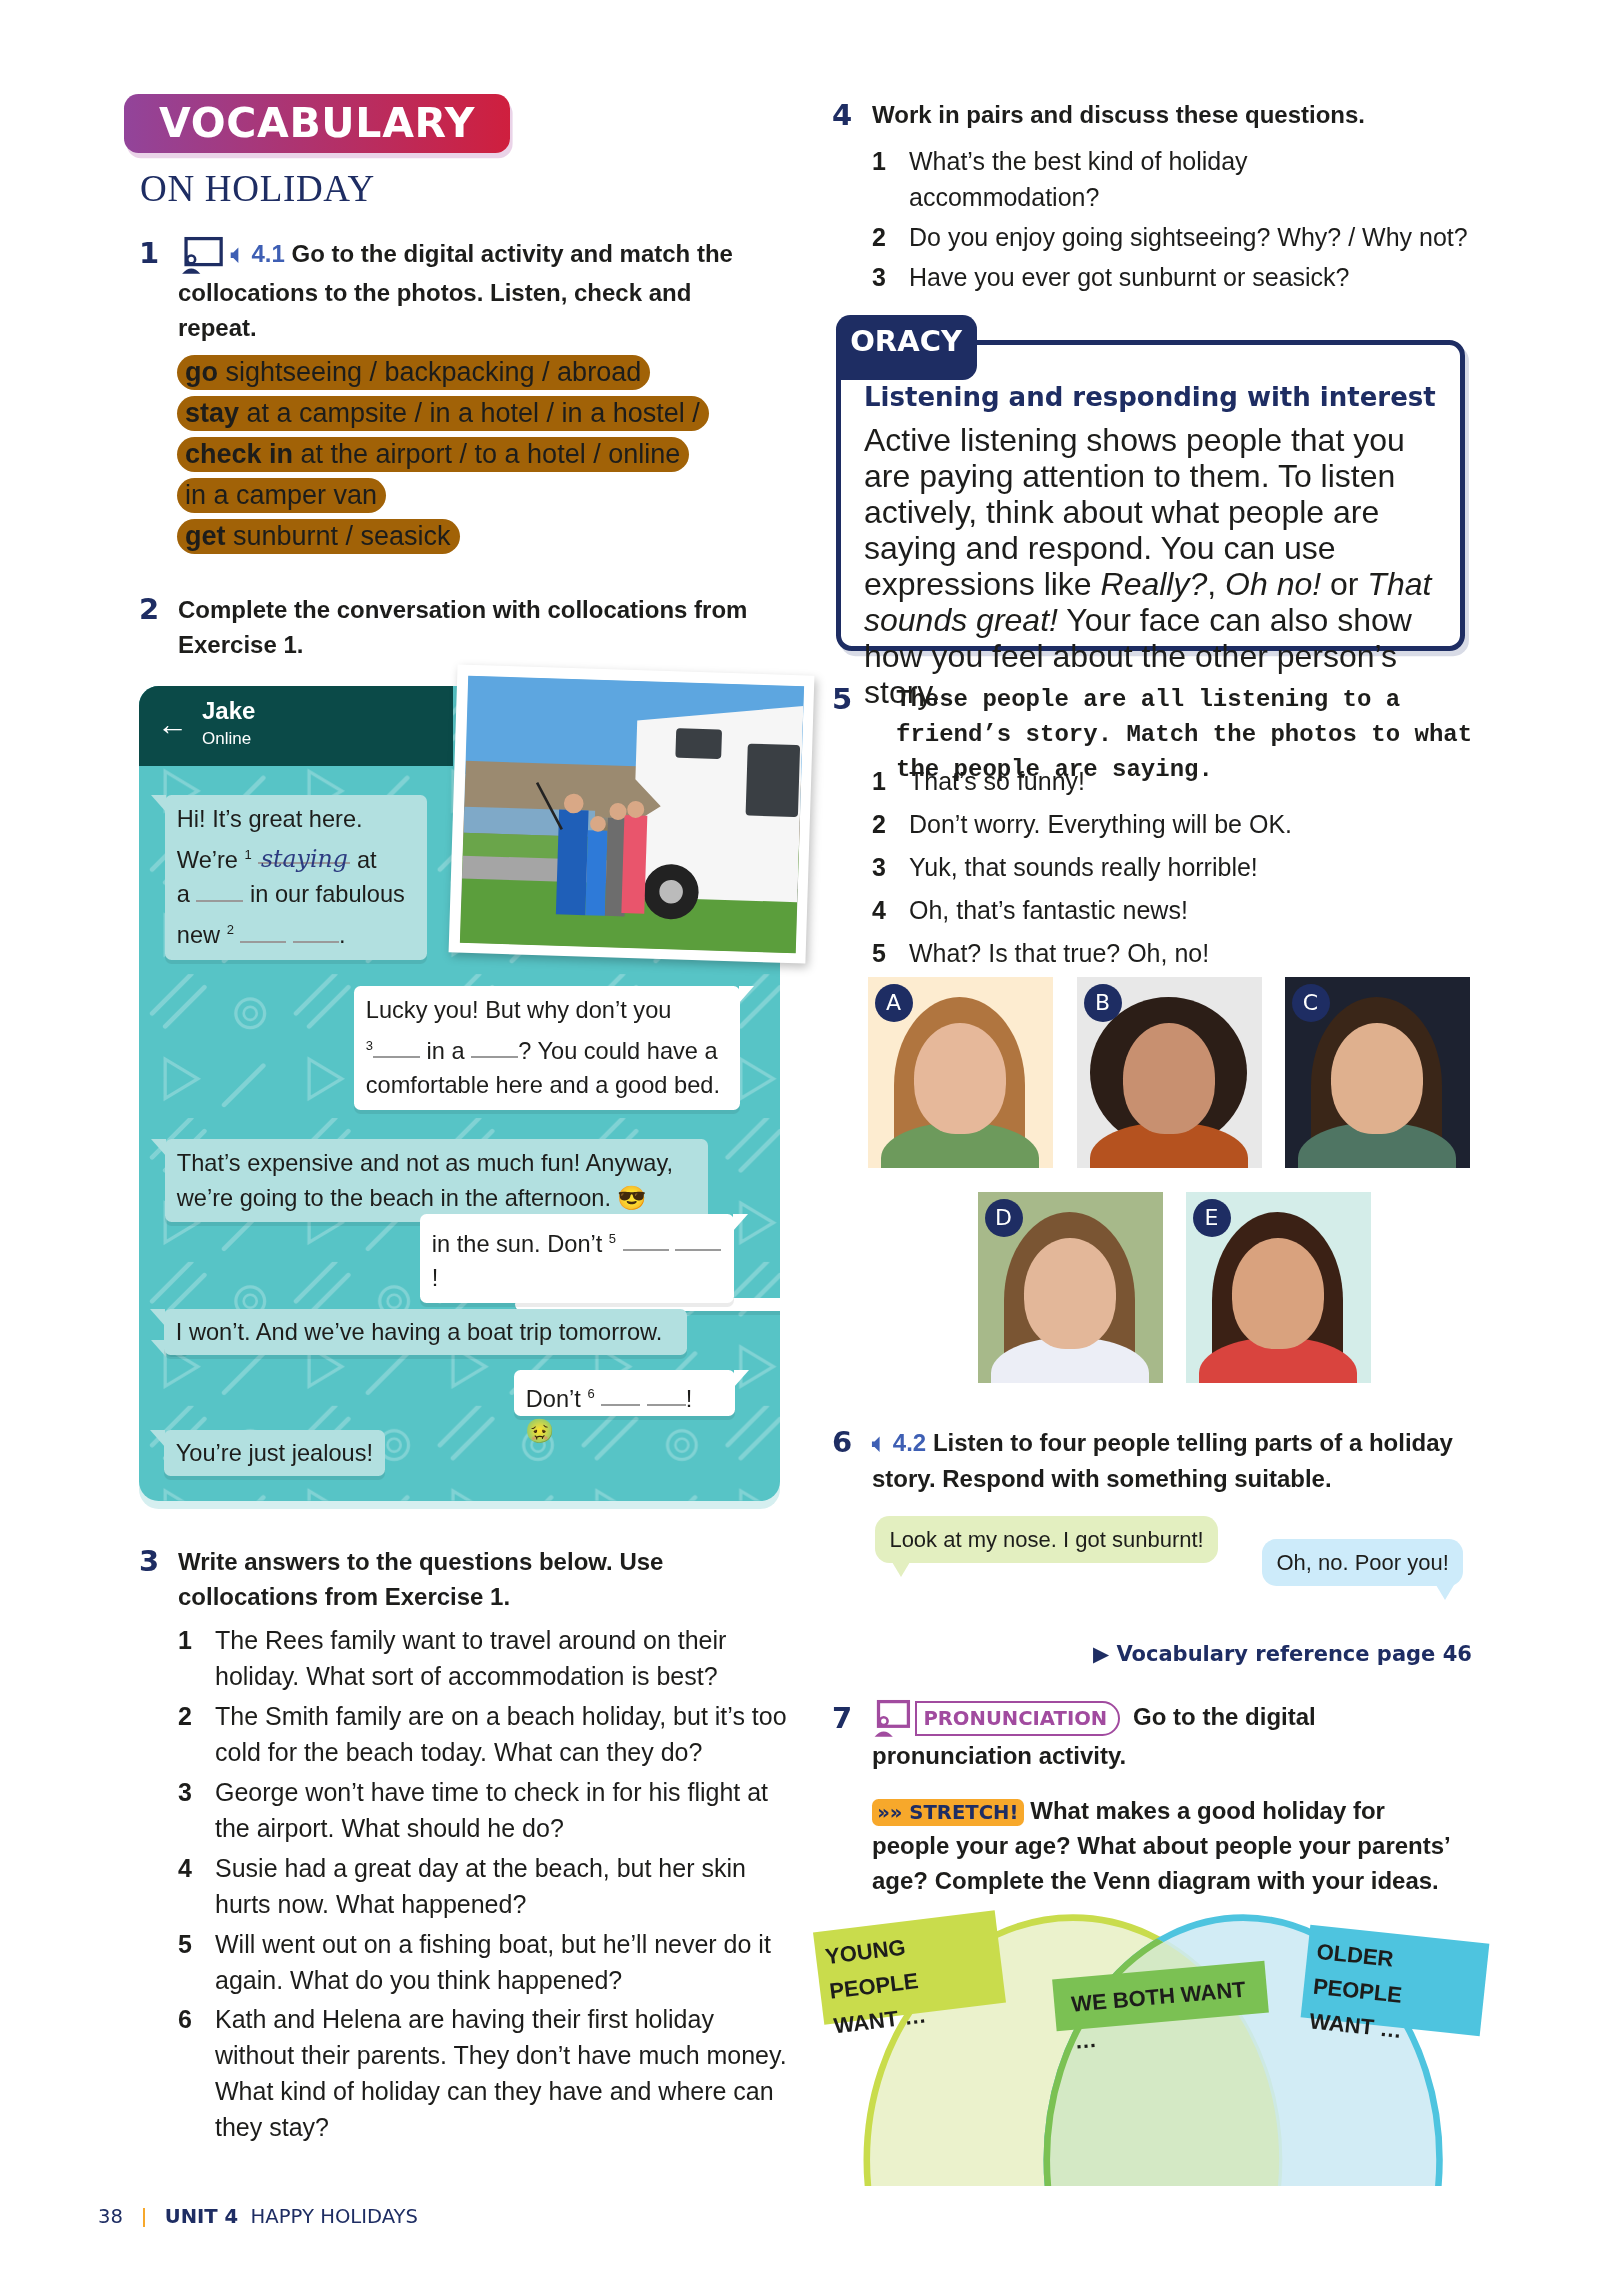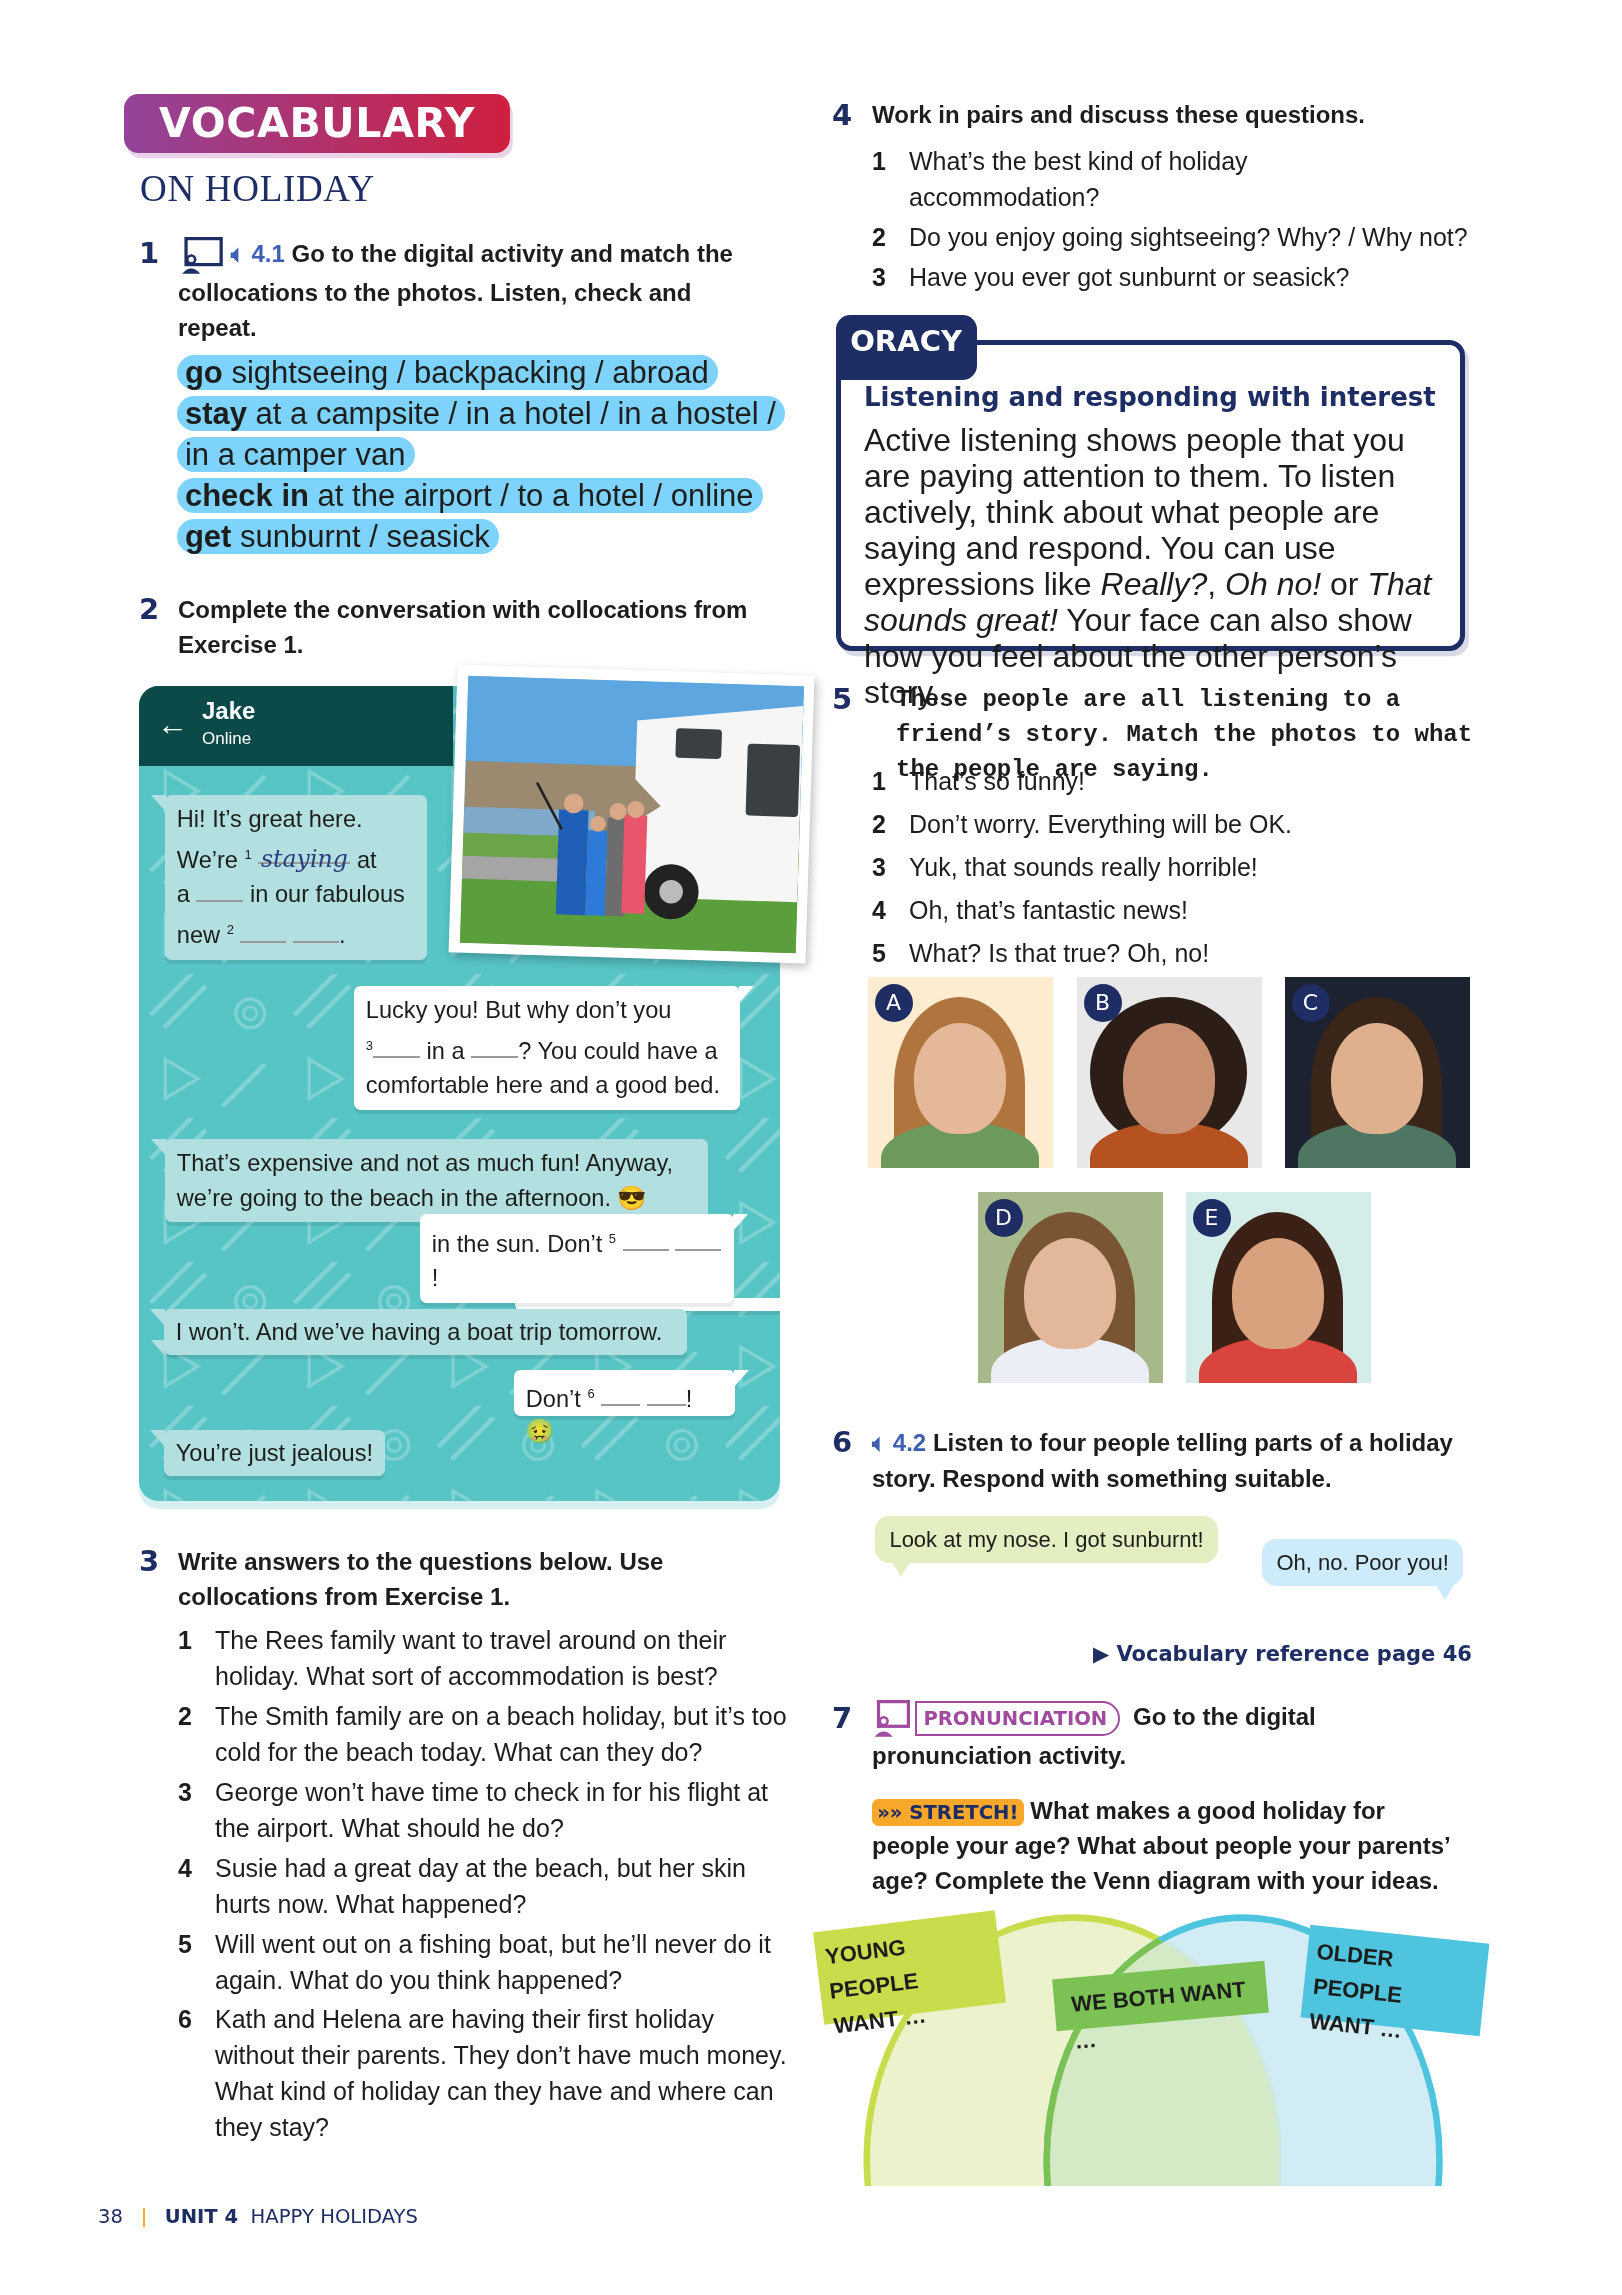--- a/index.html
+++ b/index.html
@@ -18,21 +18,21 @@
   .vocab-badge span { display: block; text-align: center; color: #fff; font-family: "DejaVu Sans", sans-serif; font-weight: bold; font-size: 41px; line-height: 59px; letter-spacing: 0.7px; }
   .page-subtitle { position: absolute; left: 140px; top: 167px; font-family: Liberation Serif, serif; font-size: 37px; color: #1e2d63; letter-spacing: 0.7px; }
 
   .icon-digital { display: inline-block; width: 46px; height: 39px; position: relative; vertical-align: middle; }
   .speaker { color: #3e5fb4; font-size: 23.6px; }
   .audio-code { color: #3e5fb4; font-weight: bold; }
 
   
   .colloc-list { position: absolute; left: 177px; top: 355px; }
   .colloc { display: block; margin-bottom: 5.9px; }
-  .colloc span.pill { display: inline-block; background: #7dd3fc; border-radius: 19.6px; padding: 0 9.2px 0 7.9px; font-size: 31px; line-height: 35px; }
+  .colloc span.pill { display: inline-block; background: #a16207; border-radius: 19.6px; padding: 0 9.2px 0 7.9px; font-size: 27px; line-height: 35px; }
   .colloc b { font-weight: bold; }
 
   
   .chat { position: absolute; left: 139px; top: 686px; width: 641px; height: 815px; border-radius: 19.6px; overflow: hidden;
     background-color: #57c4c6; box-shadow: 0 7.9px 0 #d6eff0; }
   .chat-pattern { position: absolute; inset: 0; opacity: 0.25; }
   .chat-header { position: absolute; left: 0; top: 0; width: 314px; height: 80px; background: #0b4a48; color: #fff; }
   .chat-back { position: absolute; left: 18.3px; top: 21px; font-size: 31px; color: #fff; }
   .chat-name { position: absolute; left: 63px; top: 10.5px; font-weight: bold; font-size: 24px; }
   .chat-status { position: absolute; left: 63px; top: 43px; font-size: 17px; }
@@ -99,22 +99,22 @@
     </span>
     <span class="speaker">🔈︎</span>
     <span class="audio-code">4.1</span>
     <span>Go to the digital activity and match the collocations to the photos. Listen, check and repeat.</span>
   </div>
 </div>
 
 <div class="colloc-list" id="colloc-list">
     <div class="colloc"><span class="pill"><b>go</b> <span>sightseeing / backpacking / abroad</span></span></div>
     <div class="colloc"><span class="pill"><b>stay</b> <span>at a campsite / in a hotel / in a hostel /</span></span></div>
+    <div class="colloc"><span class="pill"><b>check in</b> <span>at the airport / to a hotel / online</span></span></div>
     <div class="colloc"><span class="pill"><span>in a camper van</span></span></div>
-    <div class="colloc"><span class="pill"><b>check in</b> <span>at the airport / to a hotel / online</span></span></div>
     <div class="colloc"><span class="pill"><b>get</b> <span>sunburnt / seasick</span></span></div>
   </div>
 
 <div class="ex-num" style="left:139px; top:592px;">2</div>
 <div class="abs ex-text" style="left:178px; top:592px; width:589px;">Complete the conversation with collocations from Exercise 1.</div>
 
 <div class="chat">
   <svg class="chat-pattern" width="641" height="815" viewBox="0 0 980 1245">
     <defs>
       <pattern id="pat" width="220" height="220" patternUnits="userSpaceOnUse">

